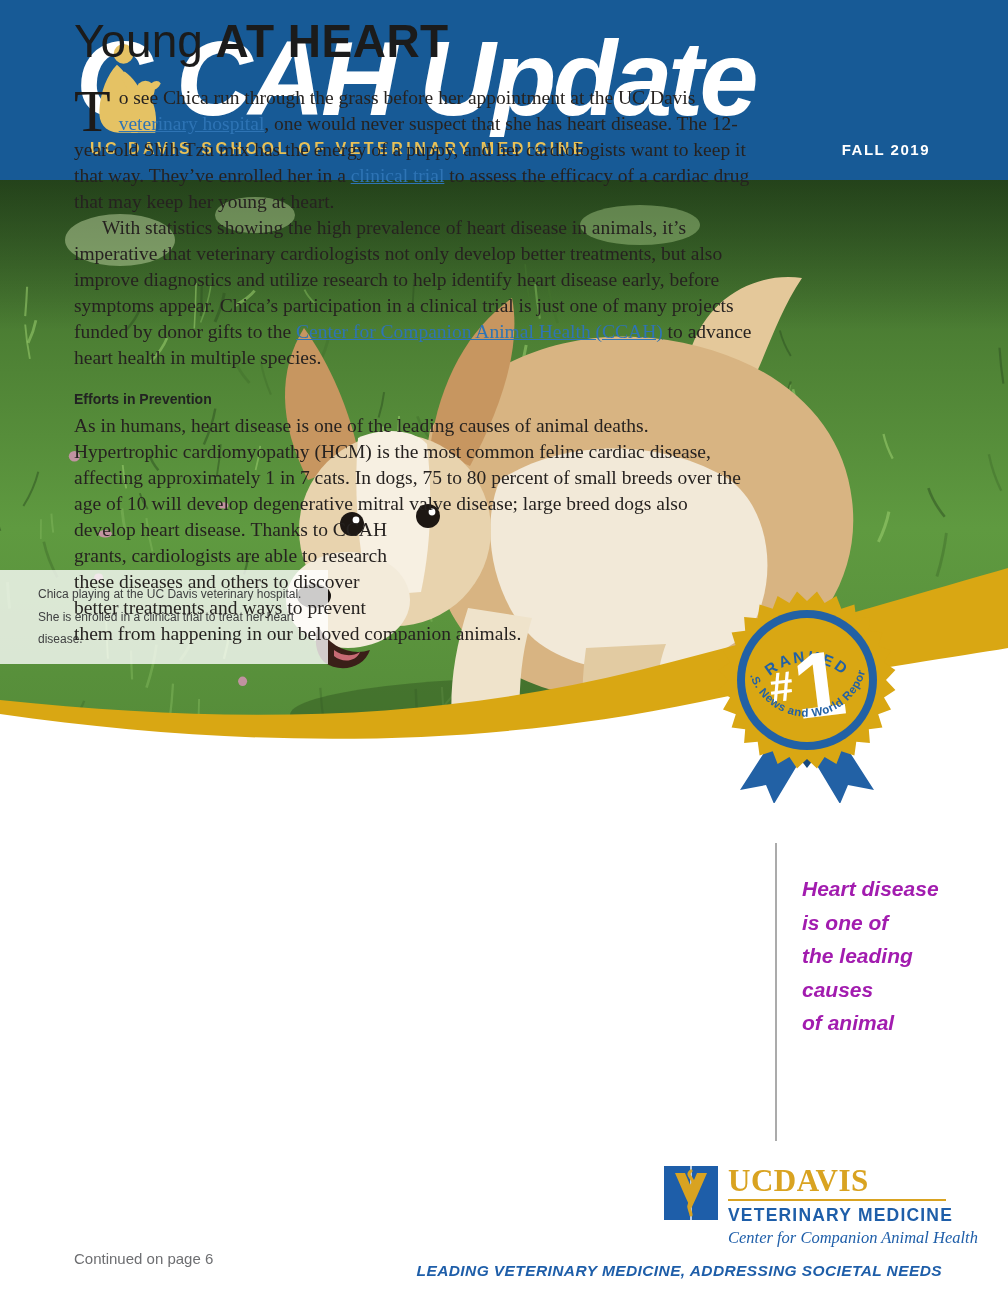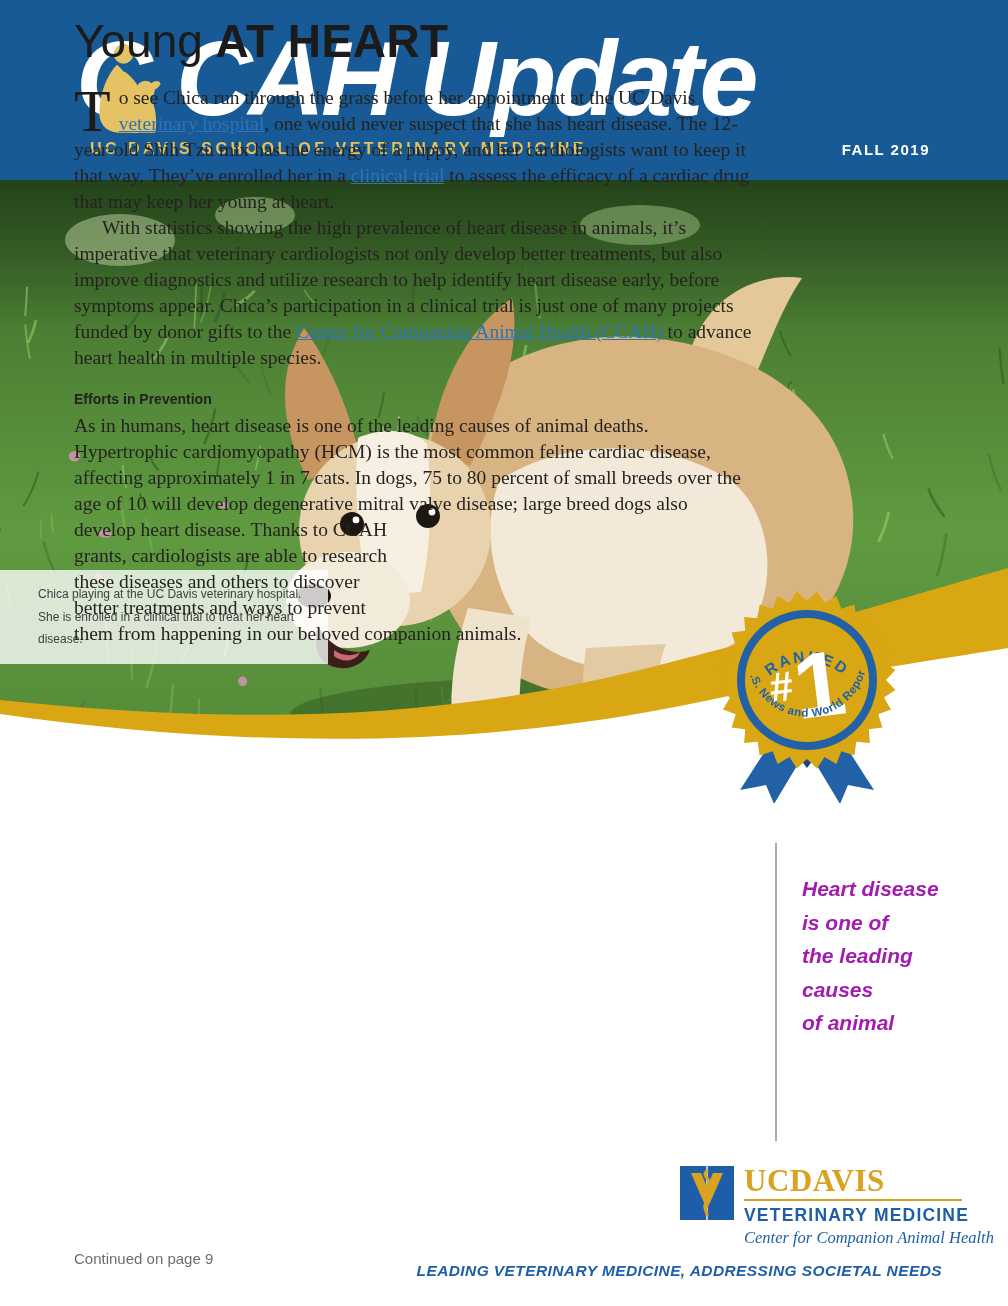--- a/index.html
+++ b/index.html
@@ -42,21 +42,21 @@
   .subhead{margin:20px 0 6px 74px;font-size:14px;font-weight:bold;color:#222;}
   .logo-spacer{float:right;width:352px;height:80px;}
 
   
   .quote-rule{position:absolute;left:775px;top:843px;width:2px;height:298px;background:#ababab;}
   .pull-quote{position:absolute;left:802px;top:872px;width:165px;color:#a21caf;
               font-size:21px;font-weight:bold;font-style:italic;}
   .pull-quote div{line-height:33.5px;}
 
   
-  .uc-logo{position:absolute;left:680px;top:1166px;display:flex;align-items:flex-start;}
+  .uc-logo{position:absolute;left:664px;top:1166px;display:flex;align-items:flex-start;}
   .uc-logo-text{margin-left:10px;}
   .uc-row{font-family:"Liberation Serif",serif;color:#D9A321;font-size:31px;line-height:30px;letter-spacing:0.5px;}
   .uc-row .uc{font-weight:bold;}
   .uc-row .davis{font-weight:bold;}
   .uc-rule{width:218px;height:2px;background:#D9A321;margin:3px 0 4px 0;}
   .vet-med{color:#1E5EA9;font-weight:bold;font-size:17.5px;letter-spacing:1.2px;line-height:20px;}
   .ccah-line{font-family:"Liberation Serif",serif;font-style:italic;color:#1E5EA9;font-size:16.5px;margin-top:3px;}
   .continued{position:absolute;left:74px;top:1250px;color:#6d6e71;font-size:15px;}
   .tagline{position:absolute;right:66px;top:1262px;color:#1E5EA9;font-weight:bold;font-style:italic;
            font-size:15.5px;letter-spacing:0.4px;}
@@ -307,16 +307,16 @@
       <path d="M27,5 C20,10 34,14 27,20 C20,26 34,30 27,36 C22,40 27,45 27,49" fill="none" stroke="#D9A321" stroke-width="3.2" stroke-linecap="round"></path>
     </svg>
     <div class="uc-logo-text">
       <div class="uc-row"><span class="uc">UC</span><span class="davis">DAVIS</span></div>
       <div class="uc-rule"></div>
       <div class="vet-med">VETERINARY MEDICINE</div>
       <div class="ccah-line">Center for Companion Animal Health</div>
     </div>
   </div>
 
-  <div class="continued">Continued on page 9</div>
+  <div class="continued">Continued on page 6</div>
   <div class="tagline">LEADING VETERINARY MEDICINE, ADDRESSING SOCIETAL NEEDS</div>
 
 </div>
 
 </body></html>

